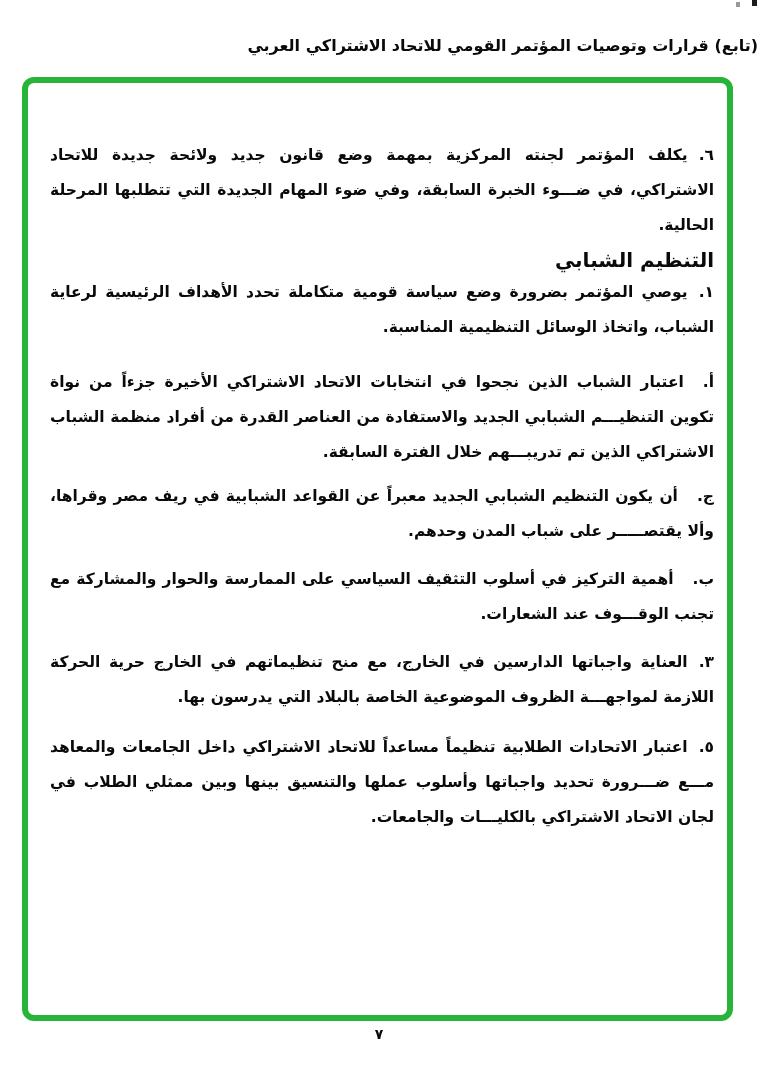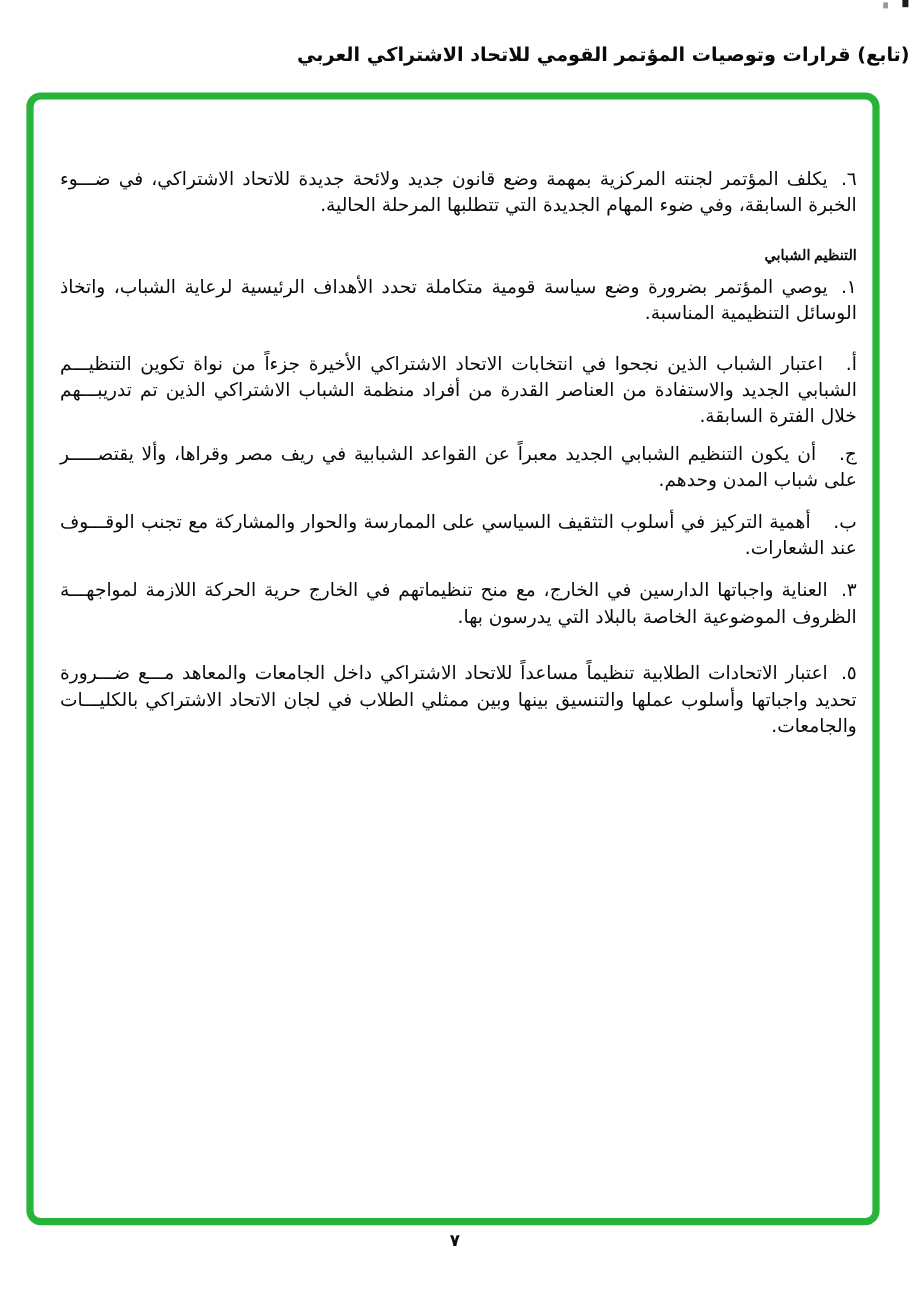--- a/index.html
+++ b/index.html
@@ -31,39 +31,38 @@
     box-sizing: border-box;
     width: 100%; height: 100%;
     padding: 55px 13px 0 22px;
     overflow: hidden;
   }
   .item, .para {
     margin: 13px 0 0 0;
     direction: rtl;
     text-align: justify;
     font-size: 15.5px;
-    font-weight: normal;
-    line-height: 22px;
+    font-weight: bold;
+    line-height: 35px;
   }
   .heading {
-    margin: 16px 0 0 0;
+    margin: 2px 0 0 0;
     direction: rtl;
     text-align: right;
-    font-size: 12px;
+    font-size: 20px;
     font-weight: bold;
     line-height: 30px;
-    font-family: Liberation Serif, serif;
   }
   .marker { margin-left: 11px; white-space: nowrap; }
   .sub .marker { margin-left: 19px; }
   .short { padding-right: 44px; box-sizing: border-box; }
   .mt0 { margin-top: 0; }
   .mt8 { margin-top: 8px; }
   .mt9 { margin-top: 9px; }
-  .mt11 { margin-top: 25px; }
+  .mt11 { margin-top: 15px; }
   .mt14 { margin-top: 20px; }
   .page-number {
     position: absolute;
     top: 1026px; left: 0; right: 0;
     text-align: center;
     font-size: 14px;
     font-weight: bold;
   }
   .speck-a { position: absolute; top: 2px; left: 736px; width: 4px; height: 5px; background: #9a9a9a; }
   .speck-b { position: absolute; top: 0px; left: 752px; width: 5px; height: 6px; background: #1c1c1c; }

